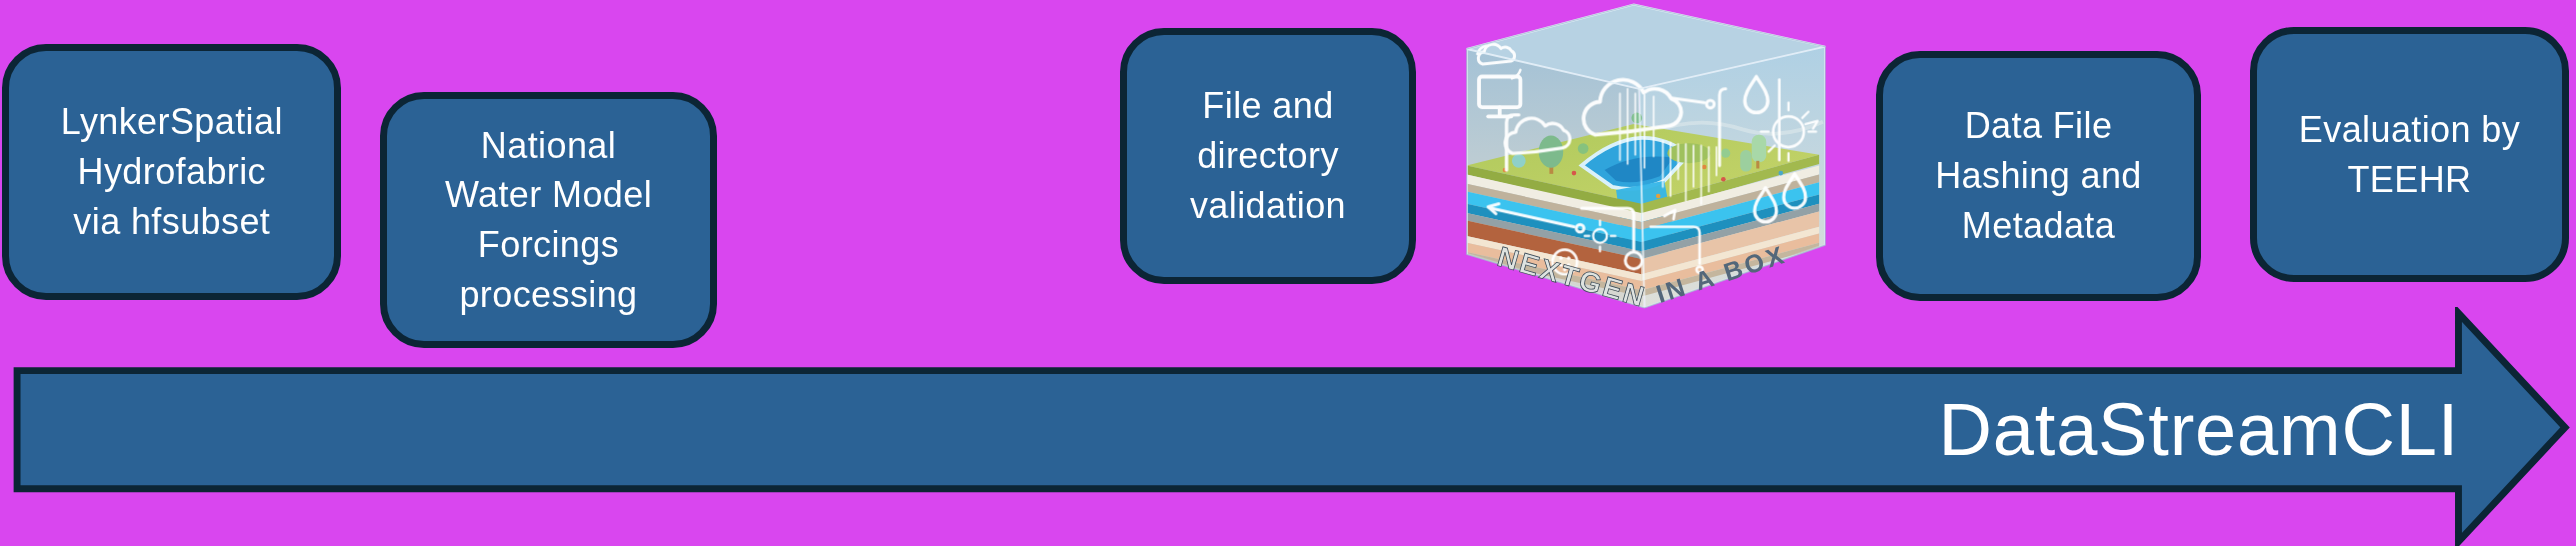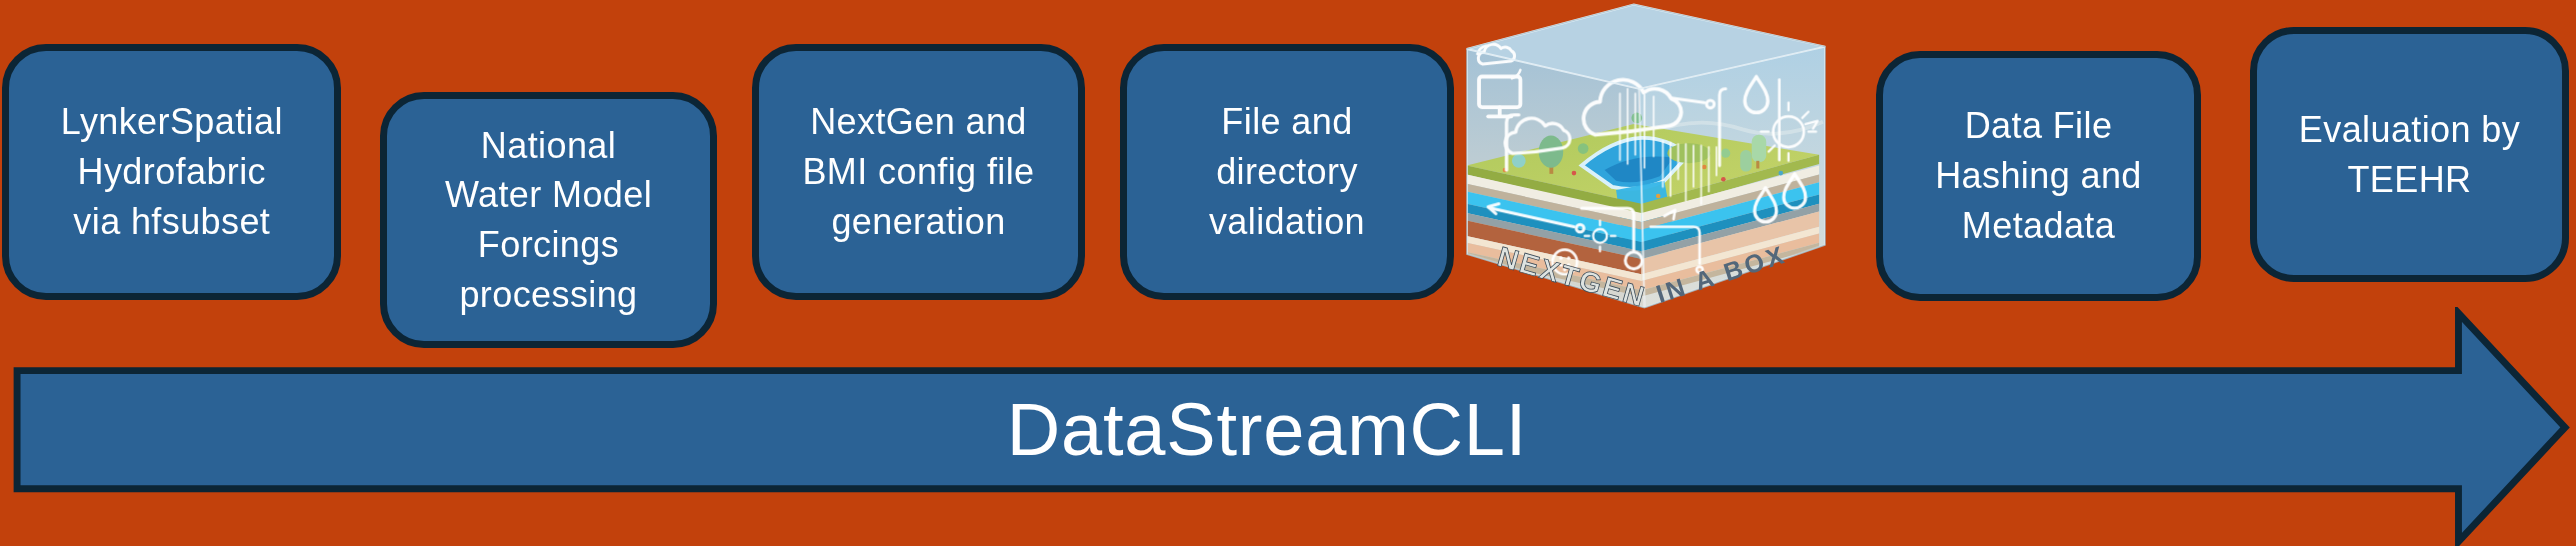--- a/index.html
+++ b/index.html
@@ -1,19 +1,19 @@
 <!DOCTYPE html>
 <html style="font-size:12.3px"><head>
 <meta charset="utf-8">
 <style>
   html,body{margin:0;padding:0;background:#000;}
   .stage{
     position:relative;
     width:2576px;height:547px;
-    background:#c2410c;
+    background:#d946ef;
     overflow:hidden;
     font-family:"Liberation Sans", sans-serif;
   }
   .step-box{
     position:absolute;
     background:#2B6295;
     border:7px solid #0C2535;
     border-radius:44px;
     box-sizing:border-box;
     display:flex;align-items:center;justify-content:center;
@@ -22,21 +22,21 @@
     font-size:36px;
     line-height:1.38;
     white-space:pre-line;
     letter-spacing:0.4px;
   }
   .arrow-svg{position:absolute;left:0;top:307px;}
   .arrow-label{
     position:absolute;
     left:17px;top:370px;width:2442px;height:118px;
     padding-left:58px;box-sizing:border-box;
-    display:flex;align-items:center;justify-content:center;
+    display:flex;align-items:center;justify-content:flex-end;
     color:#FFFFFF;font-size:74px;letter-spacing:0.8px;
   }
   .cube{position:absolute;left:1459px;top:3.1px;width:377px;height:308px;}
 </style>
 </head>
 <body>
 
 <div class="stage">
 
   <div class="step-box" style="left:2.3px;top:44px;width:339px;height:256px;">
@@ -45,27 +45,22 @@
 via hfsubset</span>
   </div>
 
   <div class="step-box" style="left:380px;top:44px;width:337px;height:256px;margin-top:48px;">
     <span>National
 Water Model
 Forcings
 processing</span>
   </div>
 
-  <div class="step-box" style="left:752px;top:44px;width:333px;height:256px;">
-    <span>NextGen and
-BMI config file
-generation</span>
-  </div>
-
-  <div class="step-box" style="left:1120px;top:44px;width:334px;height:256px;">
+
+  <div class="step-box" style="left:1120px;top:28px;width:296px;height:256px;">
     <span>File and
 directory
 validation</span>
   </div>
 
   <div class="step-box" style="left:1876px;top:51px;width:325px;height:250px;align-items:center;">
     <span>Data File
 Hashing and
 Metadata</span>
   </div>

